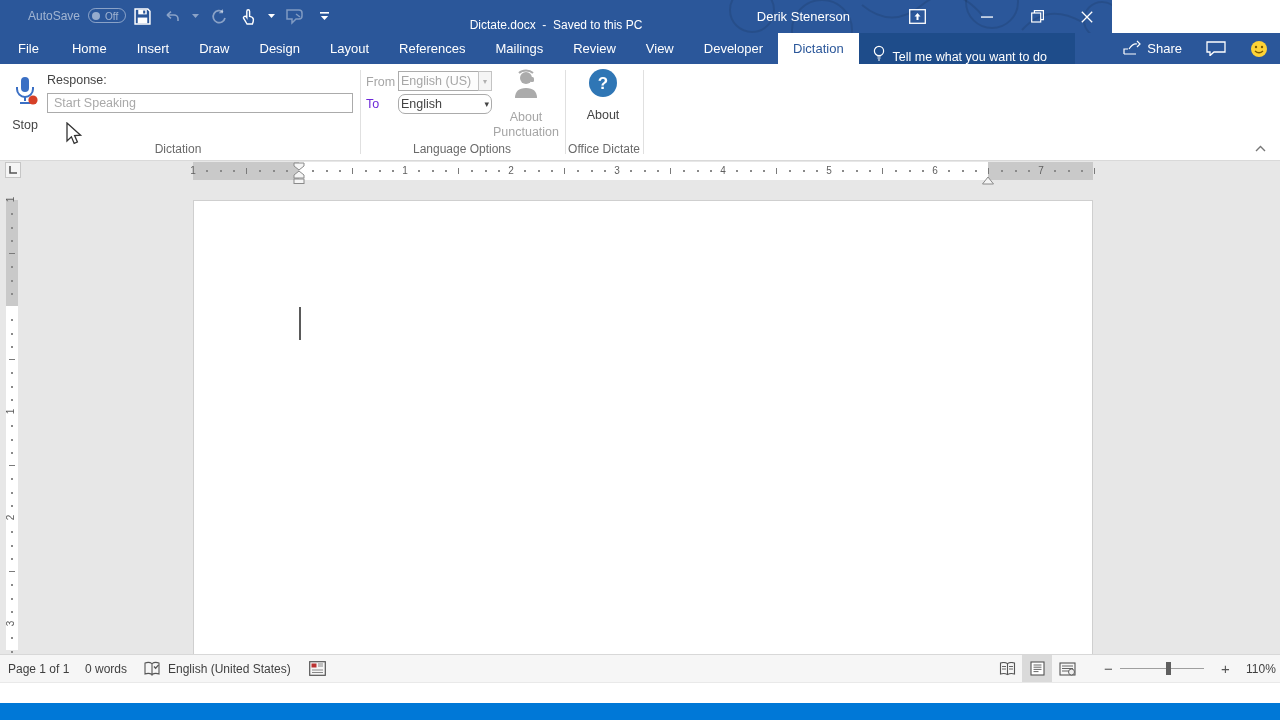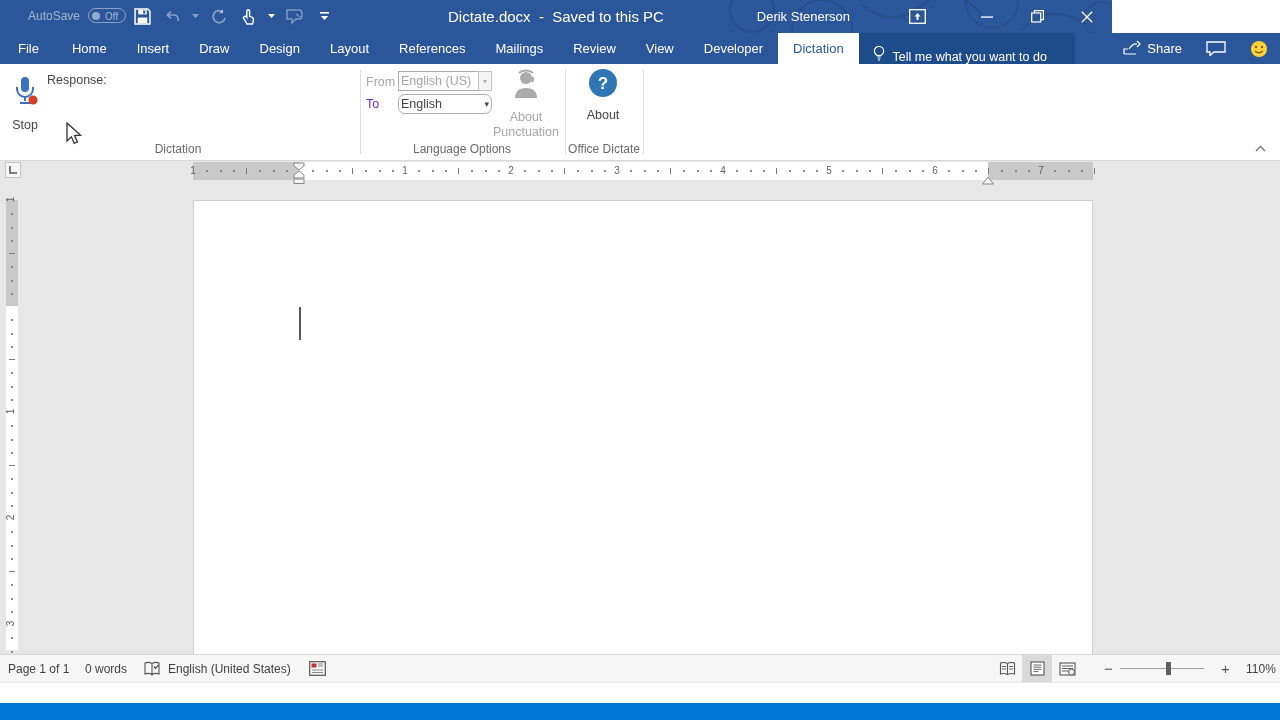--- a/index.html
+++ b/index.html
@@ -9,21 +9,21 @@
 
   
   .titlebar { position:absolute; left:0; top:0; width:1112px; height:33px; background:#2b579a; color:#fff; }
   .titlebar svg.flourish { position:absolute; right:0; top:0; }
   .autosave { position:absolute; left:28px; top:8px; display:flex; align-items:center; gap:8px; color:rgba(255,255,255,.55); font-size:12px; }
   .as-toggle { display:flex; align-items:center; gap:5px; border:1px solid rgba(255,255,255,.45); border-radius:8px; height:15px; padding:1px 7px 0 3px; font-size:10px; }
   .as-knob { width:8px; height:8px; border-radius:50%; background:rgba(255,255,255,.5); }
   .qat { position:absolute; left:130px; top:0; height:33px; display:flex; align-items:center; gap:6px; }
   .qat .btn { width:24px; height:24px; display:flex; align-items:center; justify-content:center; }
   .qat .mini { width:10px; display:flex; align-items:center; justify-content:center; }
-  .win-title { position:absolute; left:50%; top:0; transform:translateX(-50%); height:33px; display:flex; align-items:center; font-size:15px; white-space:pre; }
+  .win-title { position:absolute; left:50%; top:8px; transform:translateX(-50%); height:33px; display:flex; align-items:center; font-size:12px; white-space:pre; }
   .user-name { position:absolute; right:262px; top:0; height:33px; display:flex; align-items:center; font-size:13px; }
   .win-ctrls { position:absolute; right:0; top:0; height:33px; display:flex; align-items:stretch; }
   .win-ctrls .wbtn { width:50px; display:flex; align-items:center; justify-content:center; }
   .ribbon-display-btn { position:absolute; right:180px; top:0; height:33px; width:30px; display:flex; align-items:center; justify-content:center; }
 
   
   .tabrow { position:absolute; left:0; top:33px; width:1280px; height:31px; background:#2b579a; display:flex; align-items:stretch; }
   .tab { display:flex; align-items:center; padding:0 15px; color:#fff; font-size:13px; cursor:default; }
   .tab.file { padding:0 18px; }
   .tab.active { background:#fff; color:#2b579a; }
@@ -242,20 +242,21 @@
           <rect x="9" y="1" width="8" height="15" rx="4" fill="#3a6fc4"></rect>
           <path d="M5 11 v2 a8 8 0 0 0 16 0 v-2" fill="none" stroke="#3a6fc4" stroke-width="2"></path>
           <path d="M13 21 v4 M8 27 h10" stroke="#3a6fc4" stroke-width="2"></path>
           <circle cx="21" cy="24" r="4.6" fill="#d64027"></circle>
         </svg>
       </span>
       <span class="lbl">Stop</span>
     </div>
 
     <div class="resp-label">Response:</div>
+    <input class="resp-input" type="text" placeholder="Start Speaking" style="">
 
     <div class="grouplabel" style="left:100px; width:156px;">Dictation</div>
     <div class="rdiv" style="left:360px;"></div>
 
     <div class="lang-label" style="left:366px; top:11px; color:#a6a6a6;">From</div>
     <div class="dd disabled" style="left:398px; top:7px; width:81px;">
       <span>English (US)</span>
     </div>
     <div class="dd-arrbtn" style="left:478px; top:7px;">▾</div>
 

